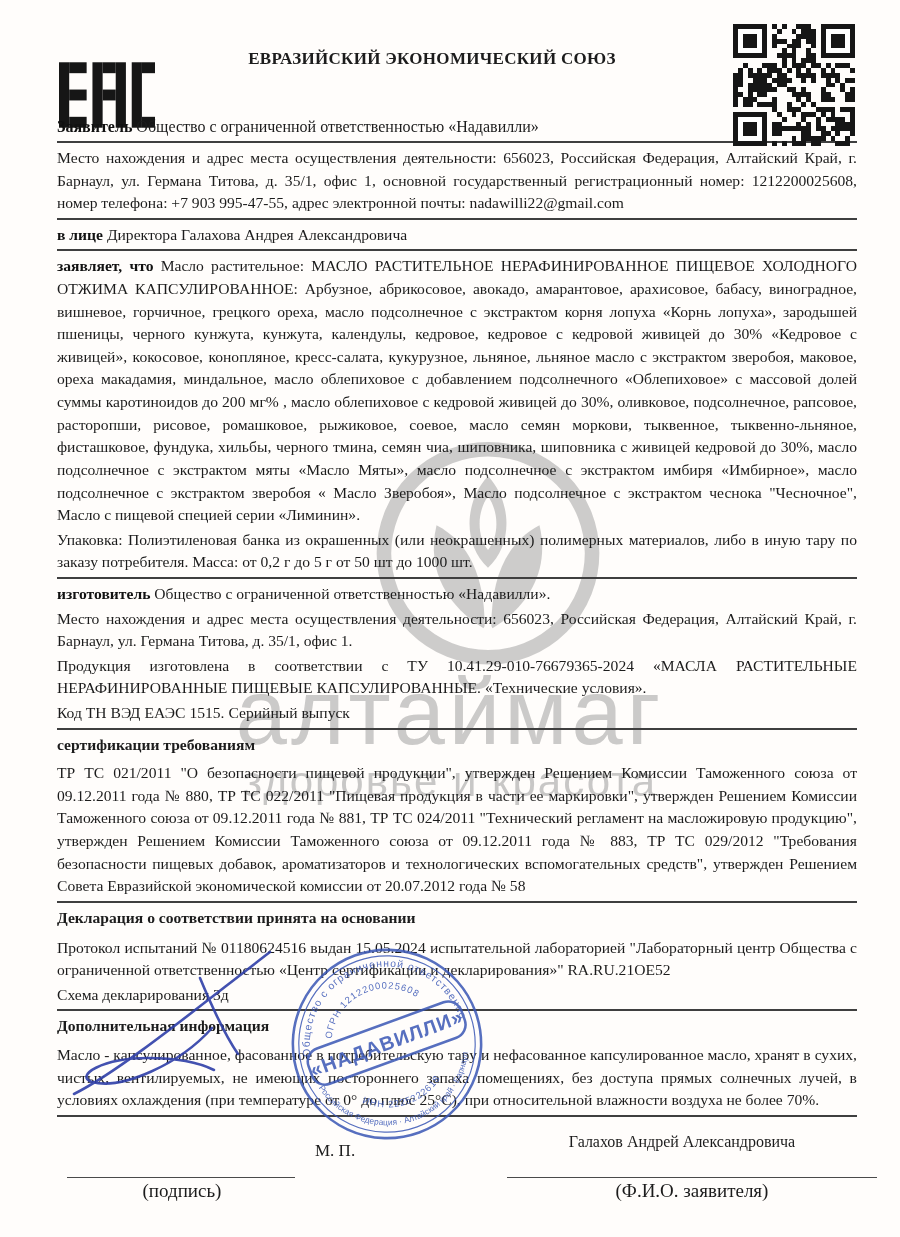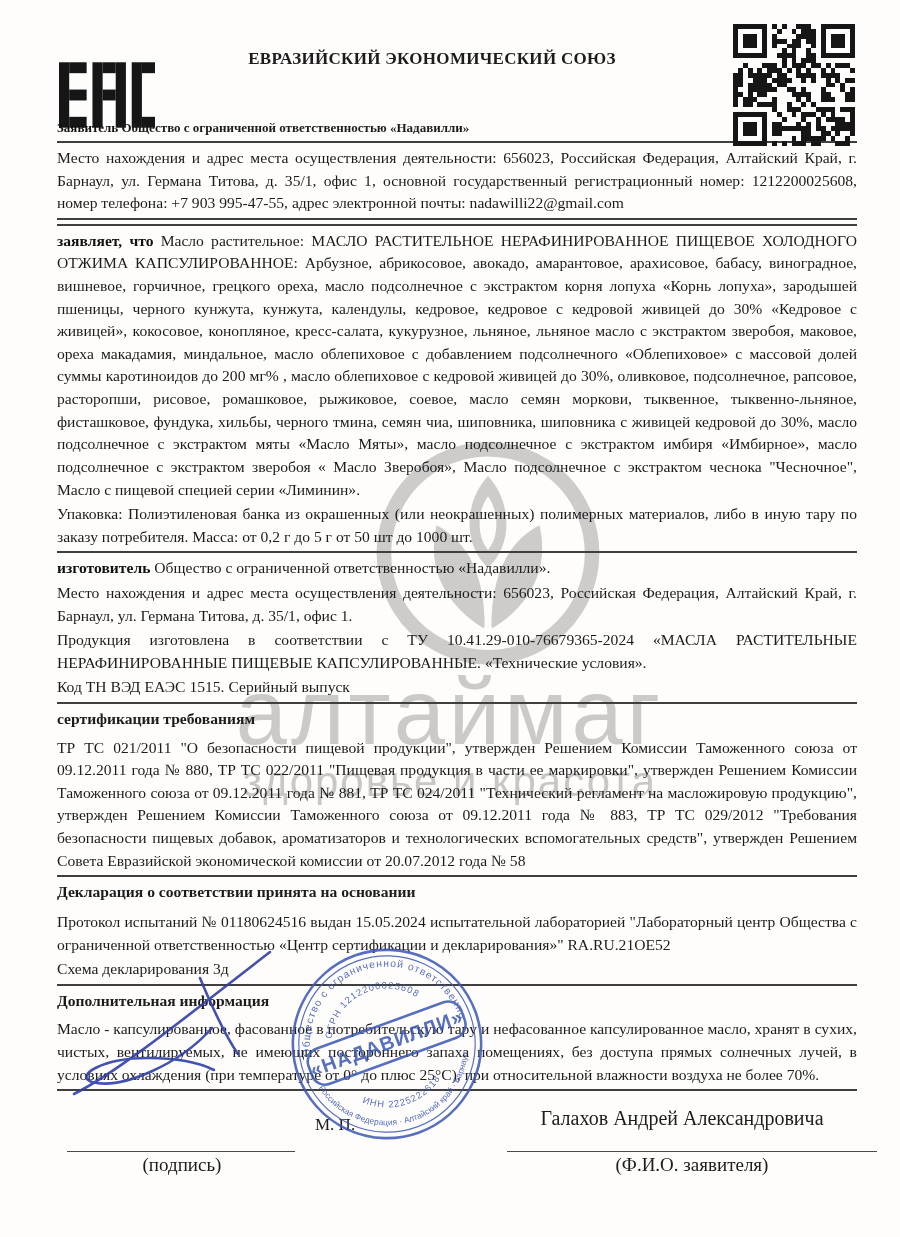--- a/index.html
+++ b/index.html
@@ -9,27 +9,27 @@
   p{margin:0 0 2px;}
   .just{text-align:justify;font-size:15.6px;line-height:1.45;}
   .rule{border-top:2px solid #3f3f3f;margin:3px 0 4px;}
   b{color:#111;}
   
   .hdr{position:relative;height:112px;}
   .eac{position:absolute;left:2px;top:28px;}
   .titles{position:absolute;left:130px;right:180px;top:22px;text-align:center;
           font-weight:bold;font-size:17px;line-height:1.25;letter-spacing:.3px;}
   .qr{position:absolute;right:2px;top:-2px;width:122px;height:122px;}
-  .row-lbl{font-size:13px;font-weight:bold;}
+  .row-lbl{font-size:16px;}
   
   .sigzone{position:relative;height:90px;}
   .sline{position:absolute;border-top:1.6px solid #4a4a4a;}
   .cap{position:absolute;font-size:19px;text-align:center;}
   .mp{position:absolute;left:258px;top:20px;font-size:17px;}
-  .fio{position:absolute;left:430px;width:390px;top:12px;text-align:center;font-size:20px;}
+  .fio{position:absolute;left:430px;width:390px;top:12px;text-align:center;font-size:16px;}
   
   .wm{position:absolute;z-index:0;pointer-events:none;}
   .wm-brand{left:0;width:900px;top:660px;text-align:center;
             font-family:"Liberation Sans",sans-serif;font-size:92px;color:rgba(130,130,130,.42);letter-spacing:4px;}
   .wm-tag{left:0;width:900px;top:758px;text-align:center;
           font-family:"Liberation Sans",sans-serif;font-size:42px;color:rgba(145,145,145,.5);letter-spacing:2px;}
   
   .stamp{position:absolute;left:278px;top:938px;z-index:2;transform:rotate(-20deg);opacity:.85;}
   .handsign{position:absolute;left:52px;top:942px;z-index:2;opacity:.9;}
 </style>
@@ -320,20 +320,21 @@
               <rect x="1" y="19" width="5" height="5" fill="#fff"></rect>
               <rect x="2" y="20" width="3" height="3" fill="#161616"></rect>
             </g>
           </svg></div>
       <p class="row-lbl" style="position:absolute;left:0;bottom:0;"><b>Заявитель</b> <span>Общество с ограниченной ответственностью «Надавилли»</span></p>
     </div>
 
     <div class="rule"></div>
     <p class="just">Место нахождения и адрес места осуществления деятельности: 656023, Российская Федерация, Алтайский Край, г. Барнаул, ул. Германа Титова, д. 35/1, офис 1, основной государственный регистрационный номер: 1212200025608, номер телефона: +7 903 995-47-55, адрес электронной почты: nadawilli22@gmail.com</p>
     <div class="rule"></div>
+    <p class="just"><b>в лице</b> <span>Директора Галахова Андрея Александровича</span></p>
     <div class="rule"></div>
 
     <p class="just"><b>заявляет, что</b> <span>Масло растительное: МАСЛО РАСТИТЕЛЬНОЕ НЕРАФИНИРОВАННОЕ ПИЩЕВОЕ ХОЛОДНОГО ОТЖИМА КАПСУЛИРОВАННОЕ: Арбузное, абрикосовое, авокадо, амарантовое, арахисовое, бабасу, виноградное, вишневое, горчичное, грецкого ореха, масло подсолнечное с экстрактом  корня лопуха «Корнь лопуха», зародышей пшеницы, черного кунжута, кунжута, календулы, кедровое,  кедровое с кедровой живицей до 30% «Кедровое с живицей», кокосовое, конопляное, кресс-салата, кукурузное, льняное,  льняное масло с экстрактом зверобоя, маковое, ореха макадамия,  миндальное, масло облепиховое с добавлением подсолнечного «Облепиховое» с массовой долей  суммы  каротиноидов до 200 мг% , масло облепиховое  с кедровой живицей до 30%, оливковое, подсолнечное, рапсовое, расторопши, рисовое, ромашковое, рыжиковое, соевое, масло семян моркови, тыквенное, тыквенно-льняное,  фисташковое, фундука, хильбы, черного тмина, семян чиа, шиповника,  шиповника с живицей кедровой до 30%, масло подсолнечное с экстрактом мяты «Масло Мяты», масло подсолнечное с экстрактом имбиря «Имбирное», масло подсолнечное с экстрактом зверобоя « Масло Зверобоя», Масло подсолнечное с экстрактом  чеснока "Чесночное",  Масло с пищевой специей серии «Лиминин».</span></p>
     <p class="just">Упаковка: Полиэтиленовая банка из окрашенных (или неокрашенных) полимерных материалов, либо в иную тару по заказу потребителя. Масса: от 0,2 г до 5 г от 50 шт до 1000 шт.</p>
     <div class="rule"></div>
 
     <p class="just"><b>изготовитель</b> <span>Общество с ограниченной ответственностью «Надавилли».</span></p>
     <p class="just">Место нахождения и адрес места осуществления деятельности: 656023, Российская Федерация, Алтайский Край, г. Барнаул, ул. Германа Титова, д. 35/1, офис 1.</p>
     <p class="just">Продукция изготовлена в соответствии с ТУ 10.41.29-010-76679365-2024 «МАСЛА РАСТИТЕЛЬНЫЕ НЕРАФИНИРОВАННЫЕ ПИЩЕВЫЕ КАПСУЛИРОВАННЫЕ. «Технические условия».</p>
     <p class="just">Код ТН ВЭД ЕАЭС 1515. Серийный выпуск</p>

